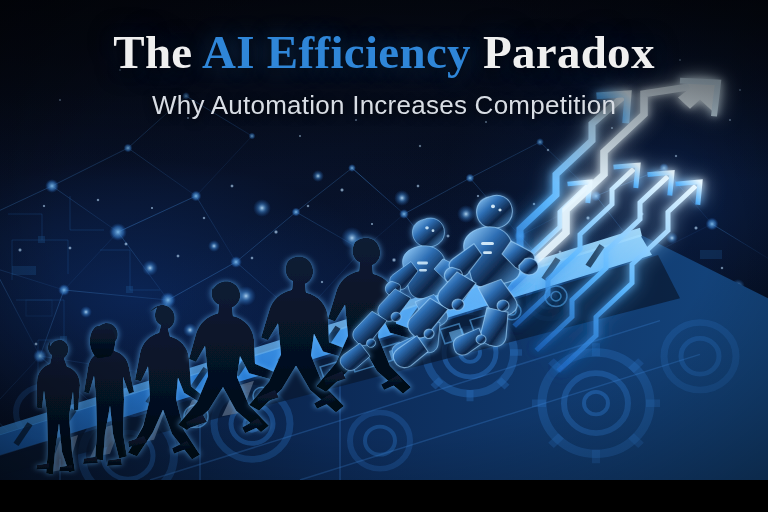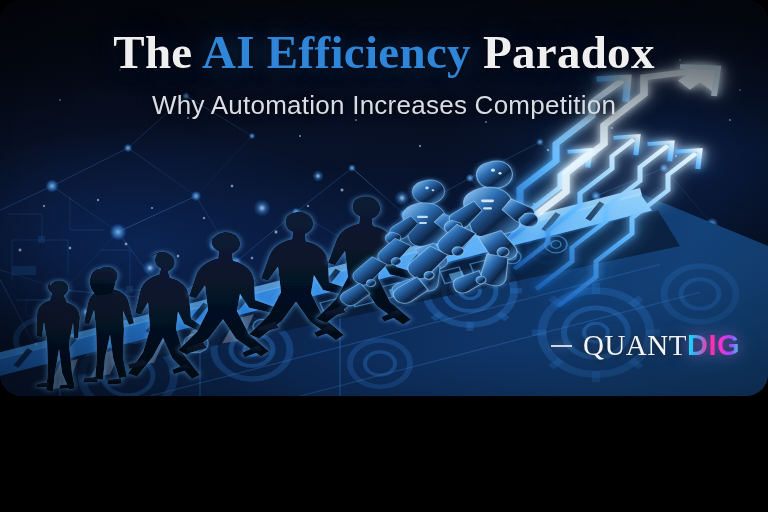--- a/index.html
+++ b/index.html
@@ -3,25 +3,24 @@
 <meta charset="utf-8">
 <style>
   html, body {
     margin: 0;
     padding: 0;
     background: #000;
   }
   #poster {
     position: relative;
     width: 768px;
-    height: 396px;
+    height: 480px;
     overflow: hidden;
     background: #05080f;
     font-family: "Liberation Sans", sans-serif;
-    border-radius: 22px;
   }
 
   
   .layer { position: absolute; inset: 0; pointer-events: none; }
 
   .bg-base {
     background:
       radial-gradient(ellipse 60% 55% at 58% 78%, rgba(30,110,215,0.55) 0%, rgba(12,40,95,0.30) 42%, rgba(3,8,20,0.0) 72%),
       radial-gradient(ellipse 70% 60% at 18% 62%, rgba(16,60,140,0.45) 0%, rgba(6,18,48,0.22) 48%, rgba(2,6,16,0) 75%),
       radial-gradient(ellipse 55% 70% at 88% 40%, rgba(14,48,112,0.38) 0%, rgba(4,12,32,0.12) 55%, rgba(2,5,14,0) 80%),
@@ -666,18 +665,14 @@
   </div>
 
   <div class="layer top-darken" style="z-index:5"></div>
   <div class="layer vignette" style="z-index:5"></div>
 
   <div class="headline-block">
     <h1 class="title"><span>The </span><span class="accent">AI Efficiency</span><span> Paradox</span></h1>
     <p class="subtitle">Why Automation Increases Competition</p>
   </div>
 
-  <div class="logo">
-    <span class="logo-dash"></span>
-    <span class="logo-text"><span class="logo-quant">QUANT</span><span class="logo-dig">DIG</span></span>
-  </div>
 
 </div>
 
 </body></html>

